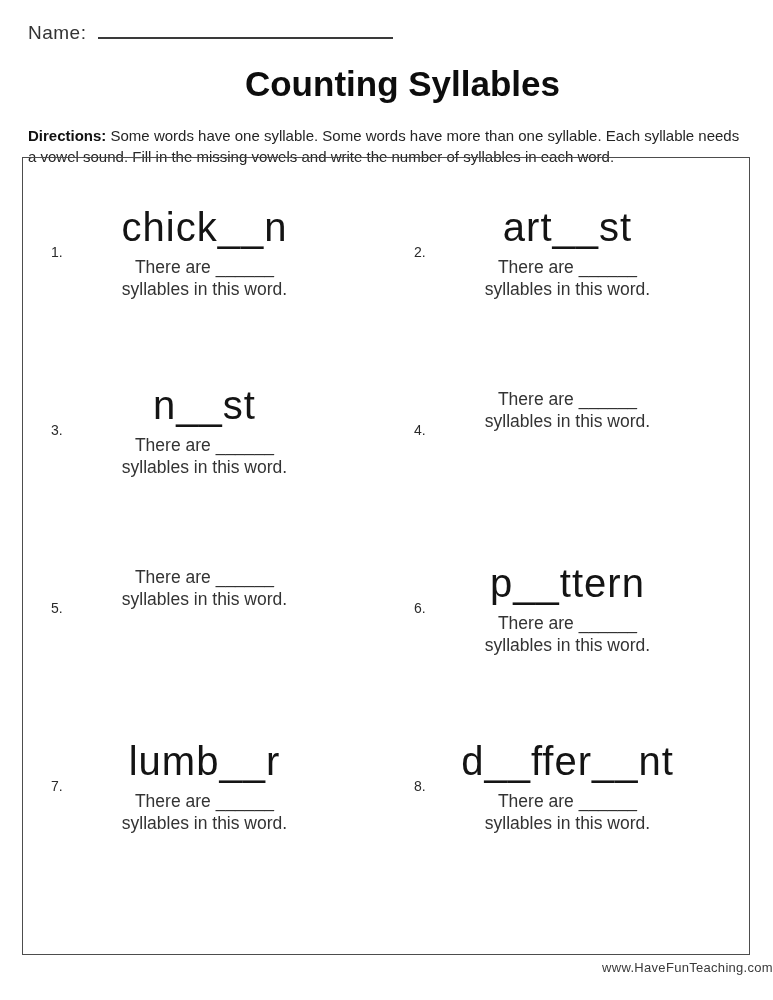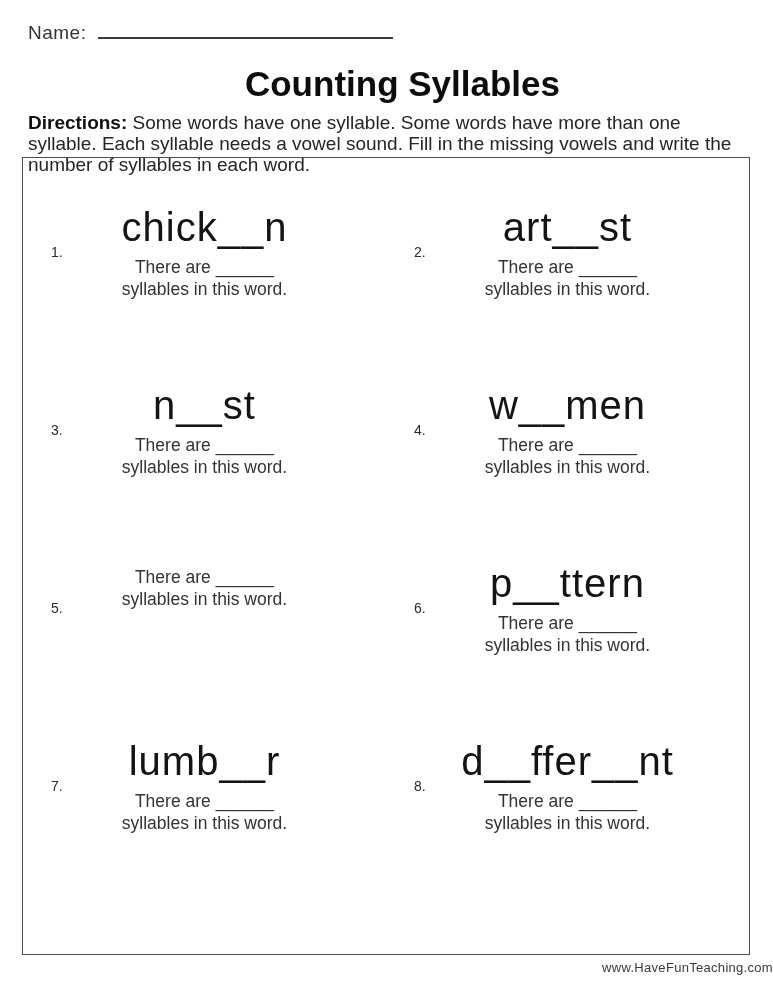--- a/index.html
+++ b/index.html
@@ -38,25 +38,25 @@
     width: 100%;
     text-align: center;
     font-size: 35px;
     font-weight: bold;
     color: #0d0d0d;
     margin: 16px;
     letter-spacing: 0px;
   }
   .directions {
     position: absolute;
-    top: 112px;
+    top: 125px;
     left: 28px;
     width: 718px;
     margin: 0;
-    font-size: 19px;
+    font-size: 15px;
     line-height: 21px;
     color: #252525;
   }
   .directions b { color: #111; }
   .box {
     position: absolute;
     top: 157px;
     left: 22px;
     width: 728px;
     height: 798px;
@@ -132,21 +132,20 @@
 
   <div class="cell">
     <span class="num">3.</span>
     <div class="word">n__st</div>
     <div class="prompt first">There are ______</div>
     <div class="prompt">syllables in this word.</div>
   </div>
 
   <div class="cell">
     <span class="num">4.</span>
-    <div class="word">w__men</div>
     <div class="prompt first">There are ______</div>
     <div class="prompt">syllables in this word.</div>
   </div>
 
   <div class="cell">
     <span class="num">5.</span>
     <div class="prompt first">There are ______</div>
     <div class="prompt">syllables in this word.</div>
   </div>
 

